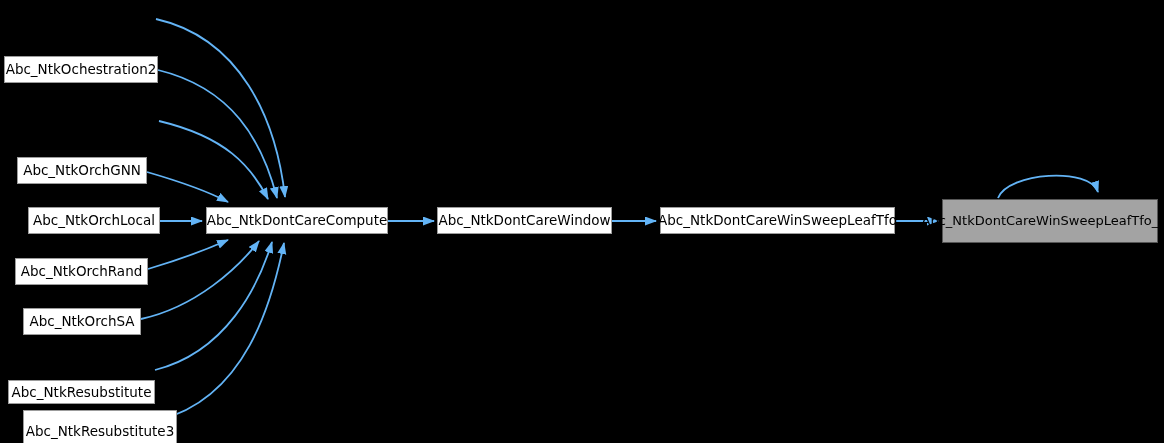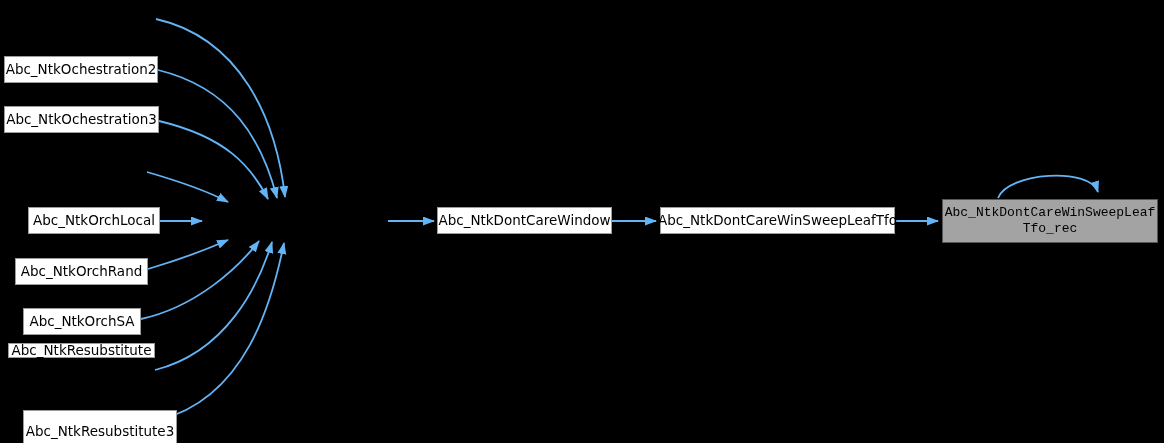--- a/index.html
+++ b/index.html
@@ -42,23 +42,21 @@
     justify-content: center;
     white-space: nowrap;
     text-decoration: none;
     cursor: pointer;
     line-height: 1.25;
   }
   .node.highlight {
     background: #A3A3A3;
     border: 1.6px solid #565656;
     cursor: default;
-    flex-direction: column;
     font-size: 13px;
-    font-family: Liberation Mono, monospace;
   }
   .node.highlight .ln {
     display: block;
     text-align: center;
   }
 </style>
 </head>
 <body>
 
 <div class="stage">
@@ -78,27 +76,28 @@
     <path class="edge" d="M141,319 C196,307 238,268 259,241" marker-end="url(#arrow)"></path>
     <path class="edge" d="M155,370 C226,352 258,287 272,242" marker-end="url(#arrow)"></path>
     <path class="edge" d="M159,420 C246,398 272,302 284,243" marker-end="url(#arrow)"></path>
     <path class="edge" d="M388,221 L434,221" marker-end="url(#arrow)"></path>
     <path class="edge" d="M612,221 L656,221" marker-end="url(#arrow)"></path>
     <path class="edge" d="M895,221 L938,221" marker-end="url(#arrow)"></path>
     <path class="edge" d="M998,198 C1008,172 1090,167 1098,192" marker-end="url(#arrow)"></path>
   </svg>
 
   <a class="node" style="left:4px;   top:56px;  width:154px; height:27px;text-align:right;">Abc_NtkOchestration2</a>
-  <a class="node" style="left:4px;   top:106px; width:155px; height:27px;">Abc_NtkOchestration3</a>
+  <a class="node" style="left:17px;  top:157px; width:130px; height:27px;">Abc_NtkOrchGNN</a>
   <a class="node" style="left:15px;  top:207px; width:132px; height:27px;margin-left:13px;">Abc_NtkOrchLocal</a>
   <a class="node" style="left:15px;  top:258px; width:133px; height:27px;">Abc_NtkOrchRand</a>
   <a class="node" style="left:23px;  top:308px; width:118px; height:27px;">Abc_NtkOrchSA</a>
-  <a class="node" style="left:8px;   top:343px; width:147px; height:15px;text-align:right;">Abc_NtkResubstitute</a>
+  <a class="node" style="left:8px;   top:380px; width:147px; height:24px;text-align:right;">Abc_NtkResubstitute</a>
   <a class="node" style="left:23px;   top:410px; width:154px; height:42px;">Abc_NtkResubstitute3</a>
 
+  <a class="node" style="left:206px; top:207px; width:182px; height:27px;">Abc_NtkDontCareCompute</a>
   <a class="node" style="left:660px; top:207px; width:235px; height:27px;">Abc_NtkDontCareWinSweepLeafTfo</a>
   <a class="node" style="left:437px; top:207px; width:175px; height:27px;">Abc_NtkDontCareWindow</a>
 
   <div class="node highlight" style="left:942px; top:199px; width:216px; height:44px;">
     <span class="ln">Abc_NtkDontCareWinSweepLeaf</span>
     <span class="ln">Tfo_rec</span>
   </div>
 
 </div>
 

